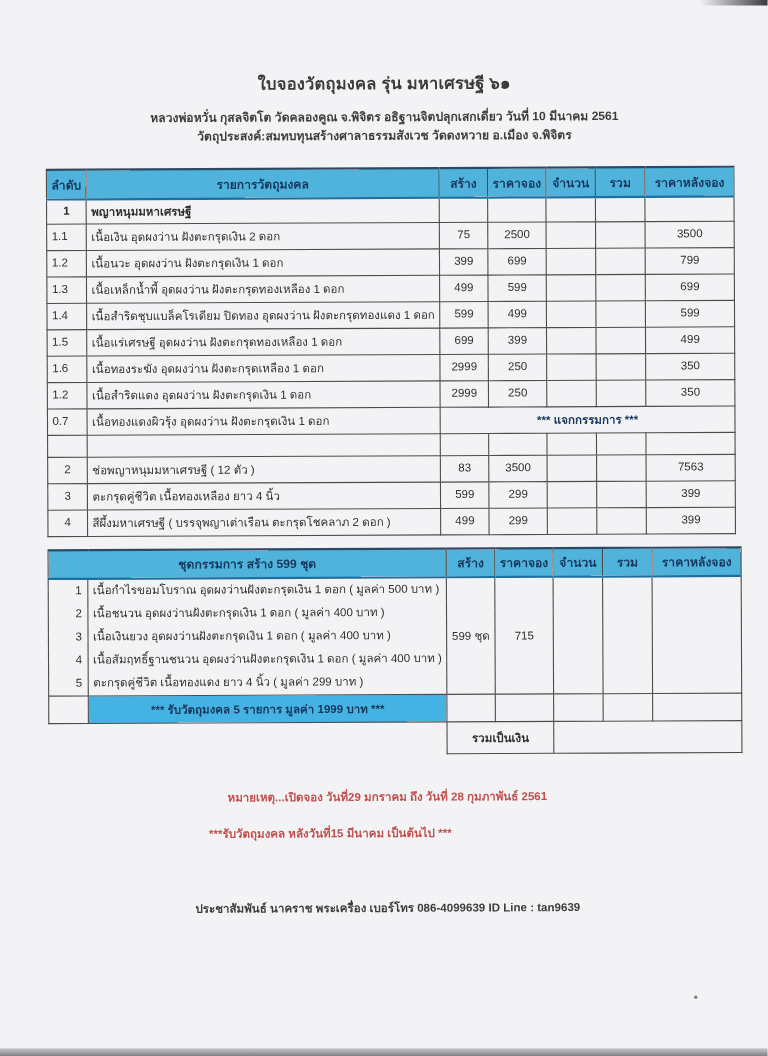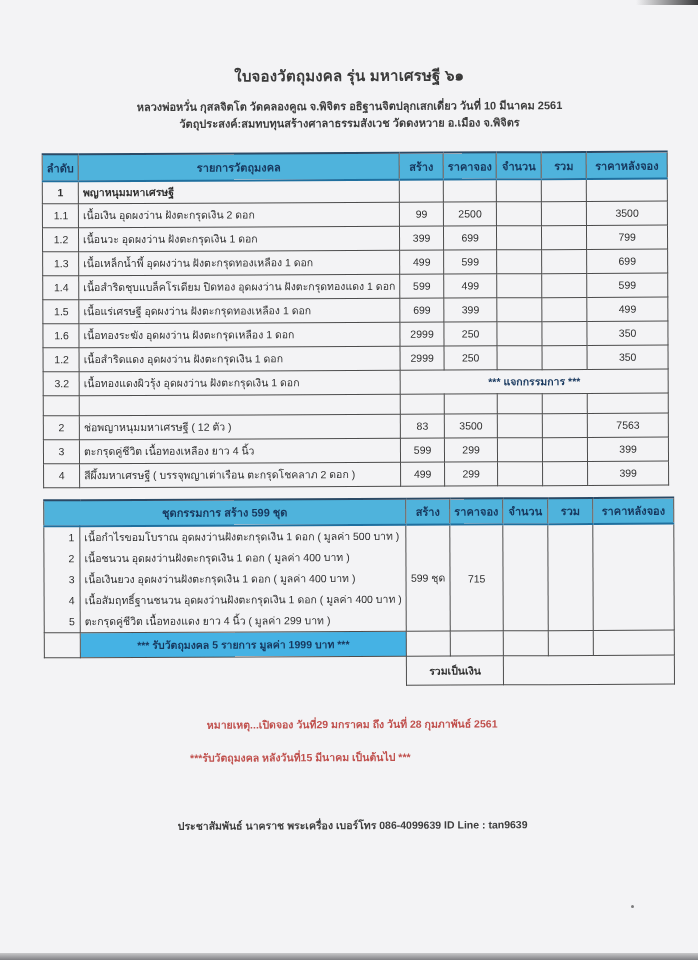--- a/index.html
+++ b/index.html
@@ -15,21 +15,21 @@
     font-size:11px; font-weight:bold; color:#3d3d3d; }
   .sub1 { top:97px; } .sub2 { top:114px; }
 
   table { border-collapse:collapse; table-layout:fixed; position:absolute; left:41px; }
   .t1 { top:152px; } .t2 { top:498px; }
   td, th { border:1px solid #4d4d4d; padding:0 4px; font-size:10.5px;
     overflow:hidden; white-space:nowrap; color:#2e2e2e; }
   th.hdr, td.hdr { background:#4fb3dc; color:#17375d; font-weight:bold; font-size:11px;
     border-bottom:2px solid #1f6f9e; border-top:2px solid #2b4a66; text-align:center; }
   .c { text-align:center; }
-  .r { text-align:center; padding-right:3px; }
+  .r { text-align:left; padding-right:3px; }
   .bold { font-weight:bold; }
   .navy { color:#17375d; }
   .accent { background:#45b2e4; color:#17375d; font-weight:bold; text-align:center; }
   .ghost { border:none; background:transparent; }
   .stack div { height:21px; line-height:21px; }
   .num-col div { text-align:right; padding-right:1px; }
   .note-red { position:absolute; left:0; width:698px; text-align:center;
     font-size:10.5px; font-weight:bold; color:#c0504d; }
   .red1 { top:716px; }
   .red2w { position:absolute; top:749px; left:-52px; width:698px; text-align:center;
@@ -78,21 +78,21 @@
         <td class="bold">พญาหนุมมหาเศรษฐี</td>
         <td></td>
             <td></td>
             <td></td>
             <td></td>
             <td></td>
       </tr>
       <tr style="height:24px">
         <td class="r">1.1</td>
         <td>เนื้อเงิน อุดผงว่าน ฝังตะกรุดเงิน 2 ดอก</td>
-        <td class="c">99</td>
+        <td class="c">75</td>
         <td class="c">2500</td>
         <td></td>
         <td></td>
         <td class="c">3500</td>
       </tr>
       <tr style="height:24px">
         <td class="r">1.2</td>
         <td>เนื้อนวะ อุดผงว่าน ฝังตะกรุดเงิน 1 ดอก</td>
         <td class="c">399</td>
         <td class="c">699</td>
@@ -139,21 +139,21 @@
       <tr style="height:24px">
         <td class="r">1.2</td>
         <td>เนื้อสำริดแดง อุดผงว่าน ฝังตะกรุดเงิน 1 ดอก</td>
         <td class="c">2999</td>
         <td class="c">250</td>
         <td></td>
             <td></td>
         <td class="c">350</td>
       </tr>
       <tr style="height:24px">
-        <td class="r">3.2</td>
+        <td class="r">0.7</td>
         <td>เนื้อทองแดงผิวรุ้ง อุดผงว่าน ฝังตะกรุดเงิน 1 ดอก</td>
         <td colspan="5" class="c bold navy">*** แจกกรรมการ ***</td>
       </tr>
       <tr style="height:20px">
         <td></td>
             <td></td>
             <td></td>
             <td></td>
             <td></td>
             <td></td>

